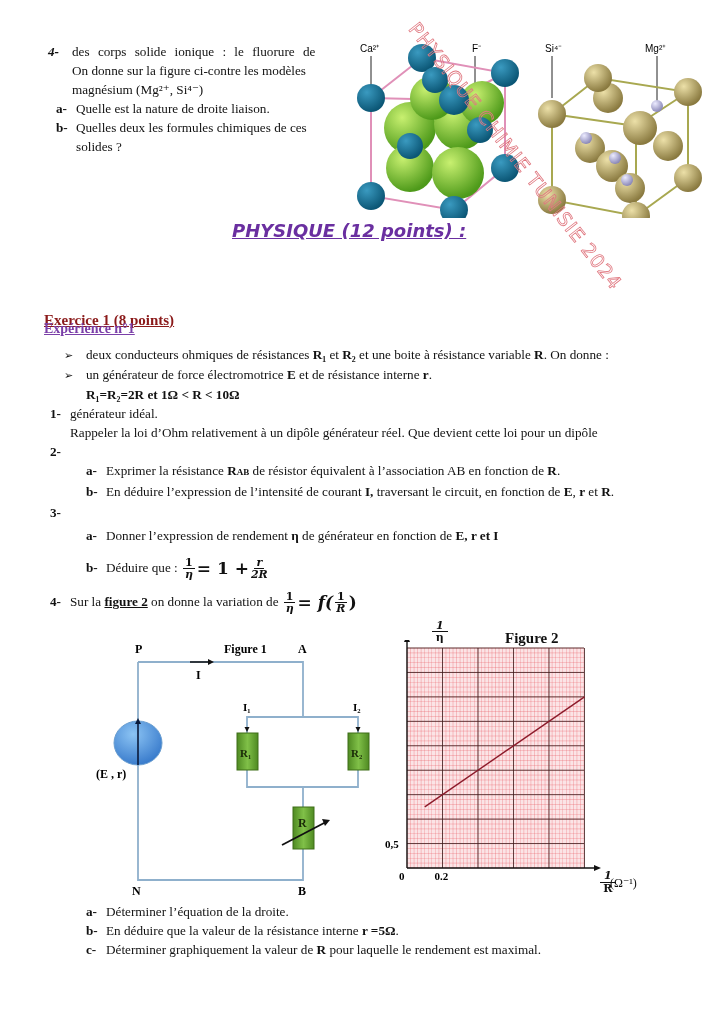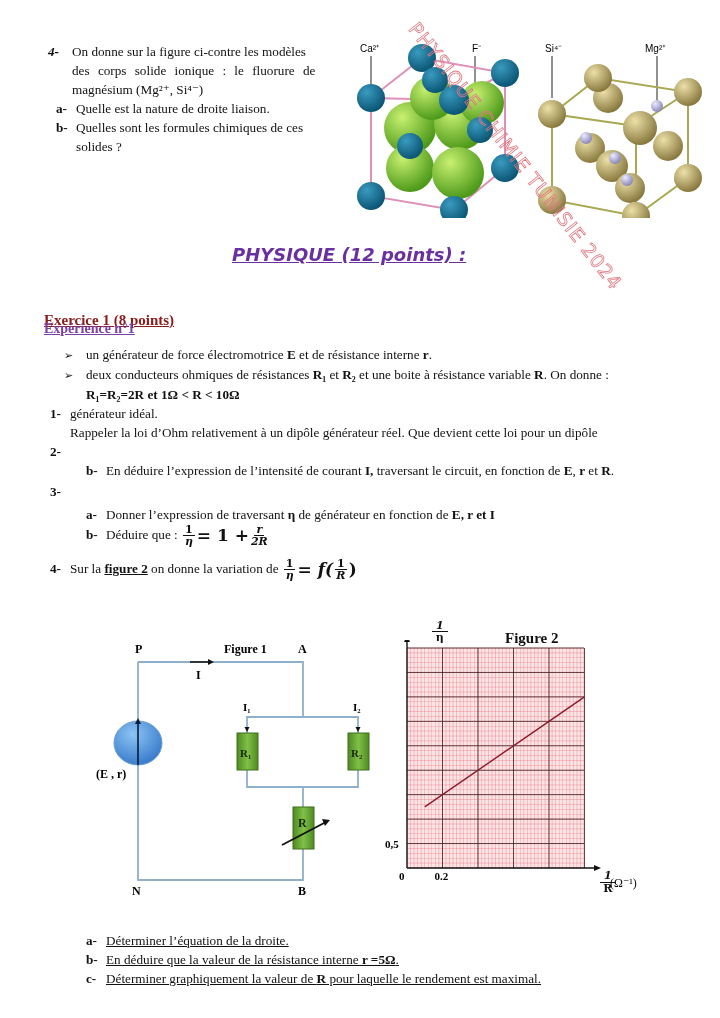--- a/index.html
+++ b/index.html
@@ -25,33 +25,33 @@
                -webkit-text-stroke: 0.8px #e07880; letter-spacing: 1px; transform-origin: 0 0;
                transform: rotate(52deg); white-space: nowrap; }
 </style>
 </head>
 <body>
 
 <div class="abs txt" style="left:48px; top:42px; width:300px;">
   <div style="display:flex;">
     <span class="num q4" style="width:24px;">4-</span>
     <div style="text-align:justify;">
+      <div style="word-spacing:5px;">des corps solide ionique : le fluorure de</div>
       <div>On donne sur la figure ci-contre les modèles</div>
-      <div style="word-spacing:5px;">des corps solide ionique : le fluorure de</div>
       <div>magnésium (Mg²⁺, Si⁴⁻)</div>
     </div>
   </div>
   <div style="display:flex; padding-left:8px;">
     <span class="num">a-</span>
     <span>Quelle est la nature de droite liaison.</span>
   </div>
   <div style="display:flex; padding-left:8px;">
     <span class="num">b-</span>
     <div>
-      <div>Quelles sont les formules chimiques de ces</div>
+      <div>Quelles deux les formules chimiques de ces</div>
       <div>solides ?</div>
     </div>
   </div>
 </div>
 
 <svg class="abs" style="left:350px; top:28px;" width="360" height="190">
   <defs>
     <radialGradient id="gBlue" cx="35%" cy="30%" r="70%">
         <stop offset="0" stop-color="#3a9ac0"></stop>
         <stop offset="1" stop-color="#0b5675"></stop>
@@ -125,50 +125,53 @@
       <circle cx="286" cy="188" r="14" fill="url(#gGold)"></circle>
     <circle cx="307" cy="78" r="6" fill="url(#gLav)"></circle>
       <circle cx="236" cy="110" r="6" fill="url(#gLav)"></circle>
     <circle cx="265" cy="130" r="6" fill="url(#gLav)"></circle>
       <circle cx="277" cy="152" r="6" fill="url(#gLav)"></circle>
   </g>
 </svg>
 
 <div class="abs watermark" style="left:422px; top:18px;">PHYSIQUE CHIMIE TUNISIE 2024</div>
 
-<div class="abs title-phys" style="left:232px; top:244px;text-decoration:underline;">PHYSIQUE (12 points) :</div>
+<div class="abs title-phys" style="left:232px; top:220px;text-decoration:underline;">PHYSIQUE (12 points) :</div>
 
 <div class="abs exo-title" style="left:44px; top:296px;">Exercice 1 (8 points)</div>
 <div class="abs exp-title" style="left:44px; top:321px;">Expérience n°1</div>
 
 <div class="abs txt" style="left:44px; top:345px; width:660px;">
   <div style="padding-left:20px;">
+    <span class="bullet">➢</span><span>deux conducteurs ohmiques de résistances </span><b>R₁</b><span> et </span><b>R₂</b><span> et une boite à résistance variable </span><b>R</b><span>. On donne :</span>
+  </div>
+  <div style="padding-left:20px;">
     <span class="bullet">➢</span><span>un générateur de force électromotrice </span><b>E</b><span> et de résistance interne </span><b>r</b><span>.</span>
-  </div>
-  <div style="padding-left:20px;">
-    <span class="bullet">➢</span><span>deux conducteurs ohmiques de résistances </span><b>R₁</b><span> et </span><b>R₂</b><span> et une boite à résistance variable </span><b>R</b><span>. On donne :</span>
   </div>
   <div class="b" style="padding-left:42px;">R₁=R₂=2R et 1Ω &lt; R &lt; 10Ω</div>
 
   <div style="display:flex; padding-left:6px;">
     <span class="num">1-</span>
     <div>
         <div>générateur idéal.</div>
         <div>Rappeler la loi d’Ohm relativement à un dipôle générateur réel. Que devient cette loi pour un dipôle</div>
       </div>
   </div>
   <div style="padding-left:6px;" class="b">2-</div>
   <div style="padding-left:42px;">
+    <span class="num">a-</span><span>Exprimer la résistance </span><b>R</b><b style="font-size:9px;">AB</b><span> de résistor équivalent à l’association AB en fonction de </span><b>R</b><span>.</span>
+  </div>
+  <div style="padding-left:42px;">
     <span class="num">b-</span><span>En déduire l’expression de l’intensité de courant </span><b>I,</b><span> traversant le circuit, en fonction de </span><b>E</b><span>, </span><b>r</b><span> et </span><b>R</b><span>.</span>
   </div>
   <div style="padding-left:6px; margin-top:2px;" class="b">3-</div>
   <div style="padding-left:42px; margin-top:4px;">
-    <span class="num">a-</span><span>Donner l’expression de traversant </span><b>η</b><span> de générateur en fonction de </span><b>E, r et I</b>
-  </div>
-  <div style="padding-left:42px; margin-top:0; height:30px;">
+    <span class="num">a-</span><span>Donner l’expression de rendement </span><b>η</b><span> de générateur en fonction de </span><b>E, r et I</b>
+  </div>
+  <div style="padding-left:42px; margin-top:12px; height:30px;">
     <span class="num">b-</span><span>Déduire que : </span><span class="frac">
         <span class="top">1</span>
         <span class="bot">η</span>
       </span><span class="mathbig">= 1 +</span><span class="frac">
         <span class="top" style="font-style:italic;">r</span>
         <span class="bot">2R</span>
       </span>
   </div>
   <div style="padding-left:6px; margin-top:4px; height:30px;">
     <span class="num">4-</span><span>Sur la </span><span class="b u">figure 2</span><span> on donne la variation de </span><span class="frac">
@@ -366,17 +369,17 @@
     <text x="5" y="207.55555555555554" font-size="11" font-weight="bold" font-family="Liberation Serif, serif">0,5</text>
     <polyline points="44.75,166.88888888888889 204.5,56.888888888888886" fill="none" stroke="#8b1a2a" stroke-width="1.4"></polyline>
   </svg>
 
 <div class="abs" style="left:600px; top:870px; font-family:'DejaVu Serif',serif; font-weight:bold; font-size:11px; text-align:center; line-height:12px;">
   <div style="font-style:italic; border-bottom:1px solid #111; padding:0 4px;">1</div>
   <div>R</div>
 </div>
 <div class="abs" style="left:610px; top:876px; font-size:12px;">(Ω⁻¹)</div>
 
-<div class="abs txt" style="left:86px; top:931px; width:620px;text-decoration:underline;">
+<div class="abs txt" style="left:86px; top:902px; width:620px;">
   <div><span class="num">a-</span><span>Déterminer l’équation de la droite.</span></div>
   <div><span class="num">b-</span><span>En déduire que la valeur de la résistance interne </span><b>r =5Ω</b><span>.</span></div>
   <div><span class="num">c-</span><span>Déterminer graphiquement la valeur de </span><b>R</b><span> pour laquelle le rendement est maximal.</span></div>
 </div>
 
 </body></html>

